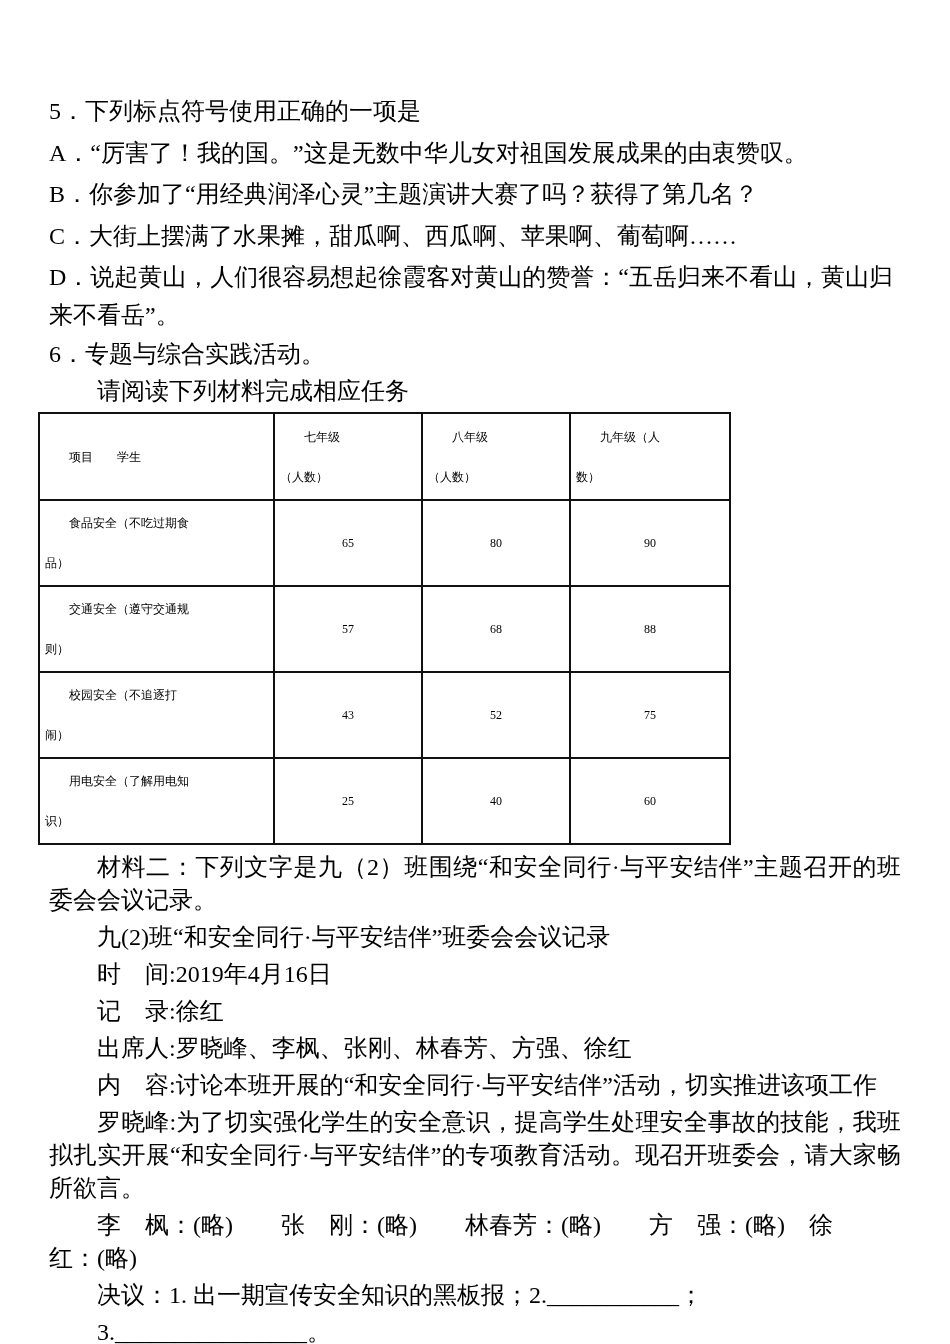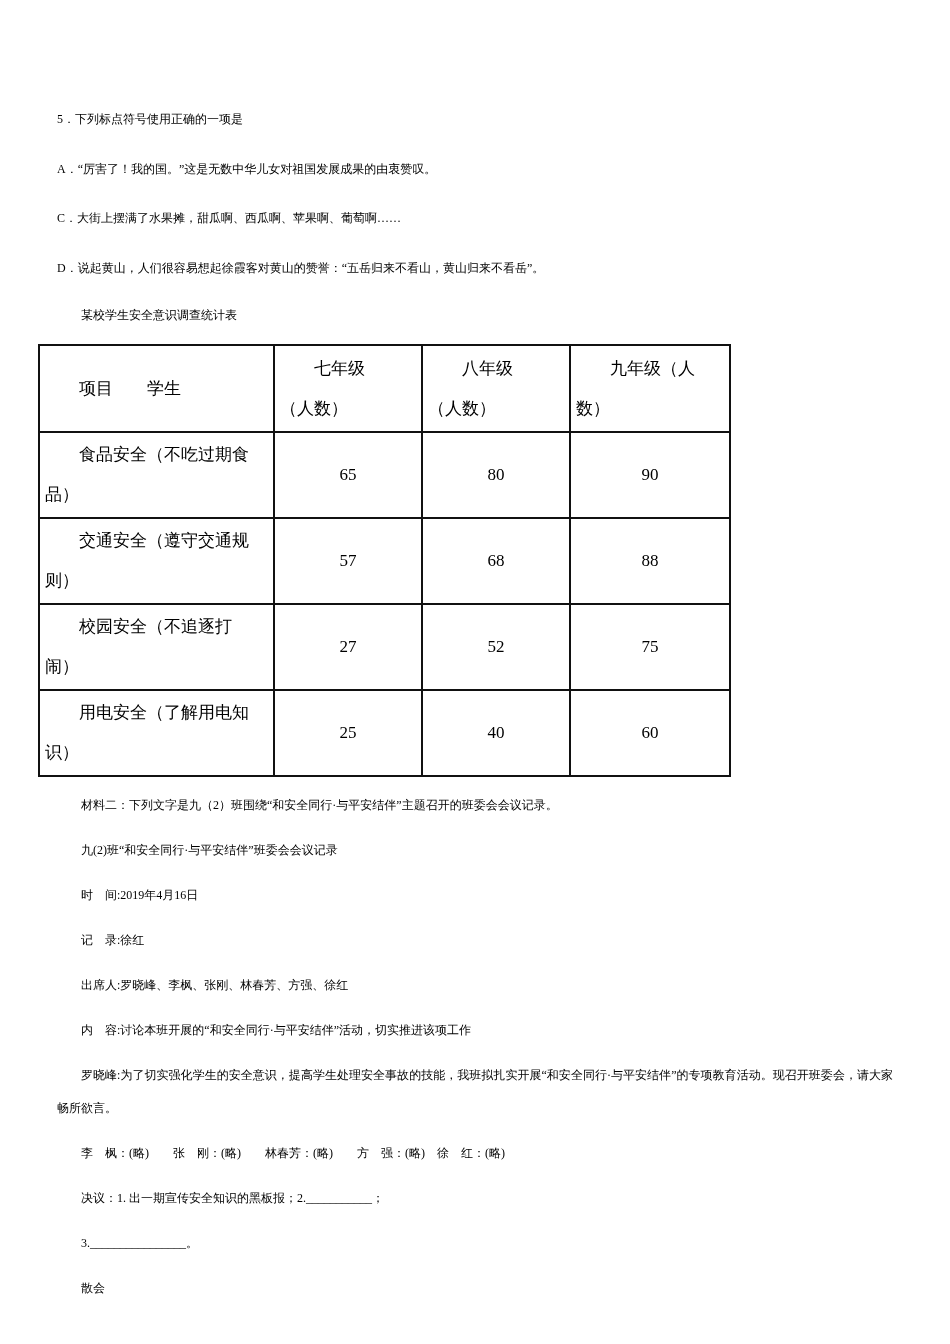--- a/index.html
+++ b/index.html
@@ -8,37 +8,37 @@
     background: #ffffff;
     color: #000000;
     font-family: "Liberation Serif", "DejaVu Serif", serif;
     overflow: hidden;
   }
   .page {
     box-sizing: border-box;
     width: 950px; height: 1344px;
     padding: 89px 45px 0 45px;
   }
-  p { margin: 12px; font-size: 12px; }
+  p { margin: 4px; font-size: 24px; }
   .l38 { line-height: 37.5px; }
   .l33 { line-height: 33px; }
   .indent { text-indent: 2em; }
   .justify { text-align: justify; }
 
   table.survey {
     table-layout: fixed;
     width: 643px;
     margin: 3px 0 6px -7px;
     border-collapse: collapse;
   }
   table.survey td {
     border: 2px solid #111111;
     vertical-align: middle;
     padding: 2px 5px;
-    font-size: 17px;
+    font-size: 12px;
   }
   td.c0 { width: 223px; }
   td.c1 { width: 136px; }
   td.c2 { width: 136px; }
   td.c3 { width: 148px; }
   tr.hrow { height: 87px; }
   tr.drow { height: 85px; }
   .cell-line { line-height: 40px; white-space: nowrap; }
   .cell-ind  { padding-left: 2em; }
   td.num {
@@ -48,26 +48,28 @@
   }
 </style>
 </head>
 <body>
 
 <div class="page">
 
   <section>
     <p class="l38">5．下列标点符号使用正确的一项是</p>
     <p class="l38">A．“厉害了！我的国。”这是无数中华儿女对祖国发展成果的由衷赞叹。</p>
+    <p class="l38">B．你参加了“用经典润泽心灵”主题演讲大赛了吗？获得了第几名？</p>
     <p class="l38">C．大街上摆满了水果摊，甜瓜啊、西瓜啊、苹果啊、葡萄啊……</p>
     <p class="l38">D．说起黄山，人们很容易想起徐霞客对黄山的赞誉：“五岳归来不看山，黄山归来不看岳”。</p>
   </section>
 
   <section>
-    <p class="l33 indent">某校学生安全意识调查统计表</p>
+    <p class="l33">6．专题与综合实践活动。</p>
+    <p class="l33 indent">请阅读下列材料完成相应任务</p>
   </section>
 
   <table class="survey">
     <tbody>
         <tr class="hrow">
       <td class="c0">
         <div class="cell-line cell-ind">项目　　学生</div>
       </td>
       <td class="c1">
         <div class="cell-line cell-ind">七年级</div>
@@ -101,21 +103,21 @@
       <td class="c1 num">57</td>
       <td class="c2 num">68</td>
       <td class="c3 num">88</td>
     </tr>
 
     <tr class="drow">
       <td class="c0">
         <div class="cell-line cell-ind">校园安全（不追逐打</div>
         <div class="cell-line">闹）</div>
       </td>
-      <td class="c1 num">27</td>
+      <td class="c1 num">43</td>
       <td class="c2 num">52</td>
       <td class="c3 num">75</td>
     </tr>
 
     <tr class="drow">
       <td class="c0">
         <div class="cell-line cell-ind">用电安全（了解用电知</div>
         <div class="cell-line">识）</div>
       </td>
       <td class="c1 num">25</td>

